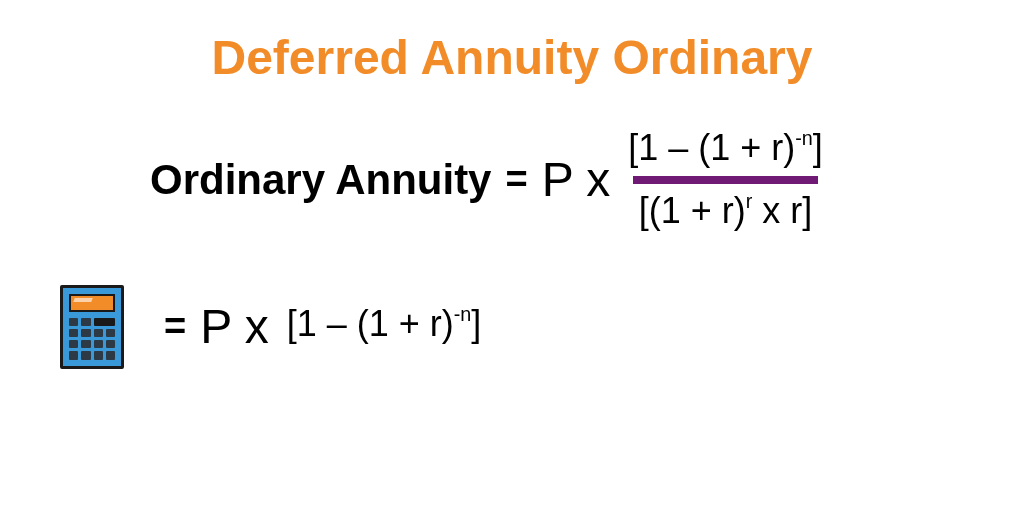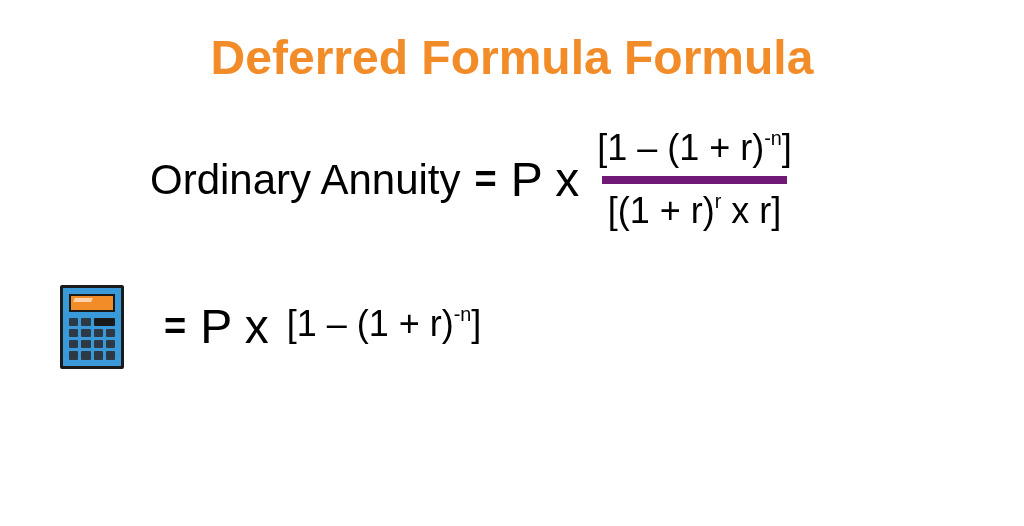--- a/index.html
+++ b/index.html
@@ -25,21 +25,21 @@
     .formula-row {
       display: flex;
       align-items: center;
       margin-bottom: 50px;
     }
     .formula-row.second {
       margin-bottom: 0;
     }
     .label {
       font-size: 42px;
-      font-weight: 400;
+      font-weight: 700;
       white-space: nowrap;
     }
     .equals {
       font-size: 38px;
       font-weight: bold;
       margin: 0 14px;
     }
     .pterm {
       font-size: 48px;
       white-space: nowrap;
@@ -120,21 +120,21 @@
       border-radius: 1px;
     }
     .calculator .keys span.wide {
       grid-column: span 2;
       background: #1a1a1a;
     }
   </style>
 </head>
 <body>
 
-<div class="title">Deferred Formula Formula</div>
+<div class="title">Deferred Annuity Ordinary</div>
 
 <div class="content">
 
   <div class="formula-row">
     <div class="calc-slot"></div>
     <span class="label">Ordinary Annuity</span>
     <span class="equals">=</span>
     <span class="pterm">P x</span>
     <span class="fraction">
       <span class="num">

